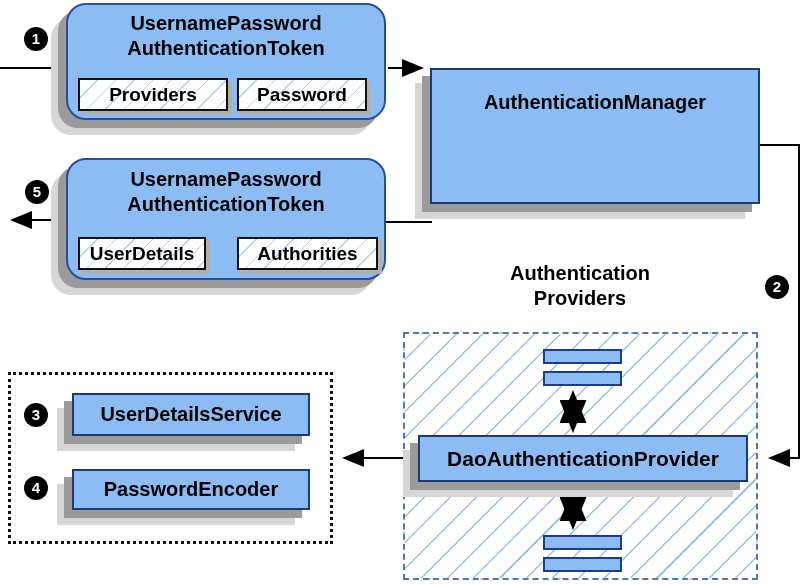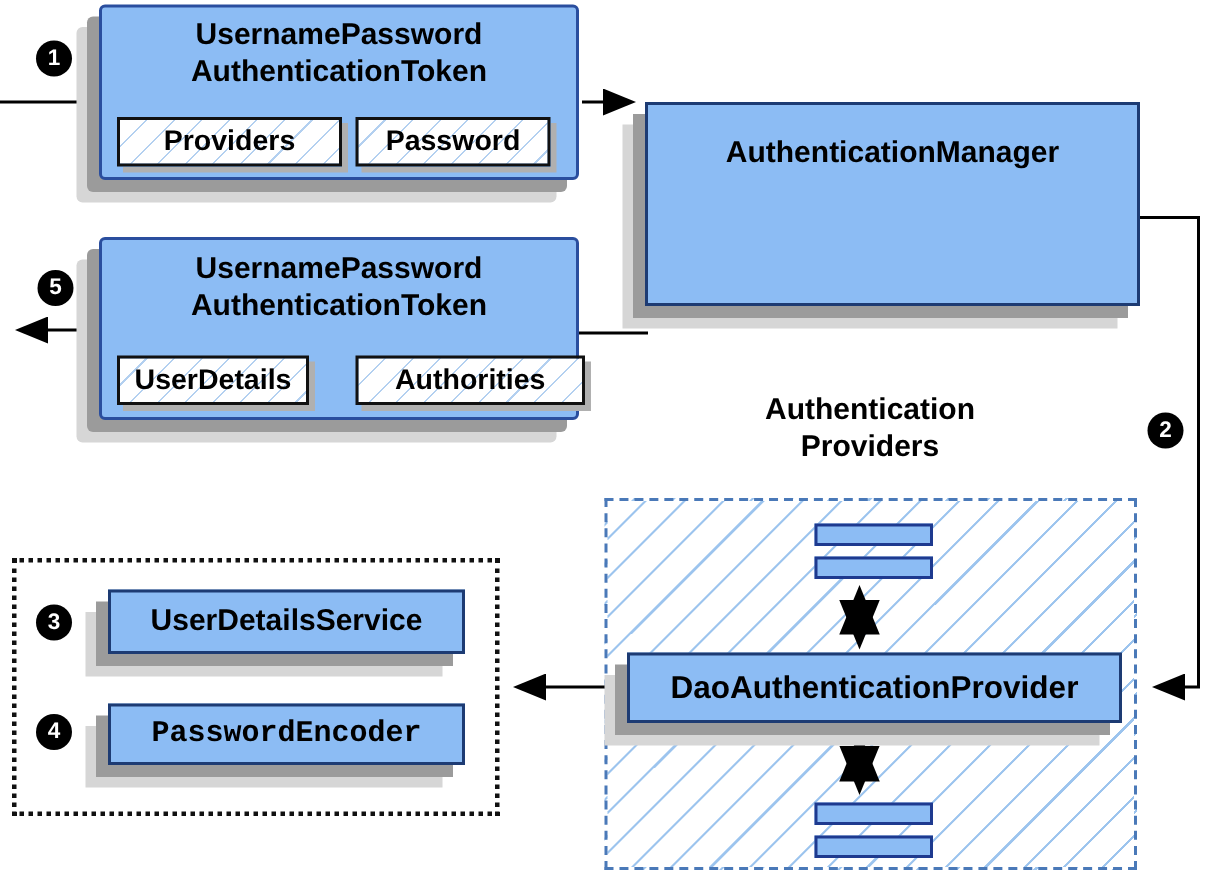--- a/index.html
+++ b/index.html
@@ -8,21 +8,21 @@
     font-family:"Liberation Sans",sans-serif;overflow:hidden;
   }
   
   .abs{position:absolute;box-sizing:border-box;}
   .z1{z-index:1}.z2{z-index:2}.z3{z-index:3}.z4{z-index:4}
 
   
   .bluebox{
     background:#8cbcf4;border:2px solid #1d3b73;color:#000;
   }
-  .rounded{border:2px solid #2a4e9e;border-radius:4px;}
+  .rounded{border:2px solid #2a4e9e;border-radius:20px;}
   .shadow2{
     box-shadow:-8px 8px 0 0 #9b9b9b, -15px 15px 0 0 #d6d6d6;
   }
   .title{
     font-weight:bold;font-size:20px;line-height:25px;text-align:center;
     letter-spacing:0px;
   }
   
   .hatch-field{
     background:repeating-linear-gradient(135deg,#ffffff 0px,#ffffff 12px,#b3d0f0 12px,#b3d0f0 13px);
@@ -87,21 +87,21 @@
   <div class="abs z3 bluebox shadow2" style="left:430px;top:68px;width:330px;height:136px;">
     <div class="title" style="margin-top:20px;">AuthenticationManager</div>
   </div>
 
   <div class="abs z3 bluebox rounded shadow2" style="left:66px;top:158px;width:320px;height:122px;">
     <div class="title" style="margin-top:7px;">
       <div>UsernamePassword</div>
       <div>AuthenticationToken</div>
     </div>
     <div class="abs hatch-field" style="left:10px;top:77px;width:128px;height:33px;line-height:29px;"><span>UserDetails</span></div>
-    <div class="abs hatch-field" style="left:169px;top:77px;width:153px;height:33px;line-height:29px;"><span>Authorities</span></div>
+    <div class="abs hatch-field" style="left:169px;top:77px;width:141px;height:33px;line-height:29px;"><span>Authorities</span></div>
   </div>
 
   <div class="abs z3 title" style="left:430px;top:261px;width:300px;">
     <div>Authentication</div>
     <div>Providers</div>
   </div>
 
   <div class="abs z3 smallrect" style="left:543px;top:349px;width:79px;height:15px;"></div>
   <div class="abs z3 smallrect" style="left:543px;top:371px;width:79px;height:15px;"></div>
 
@@ -109,21 +109,21 @@
     <div class="title" style="font-size:21px;line-height:43px;">DaoAuthenticationProvider</div>
   </div>
 
   <div class="abs z3 smallrect" style="left:543px;top:535px;width:79px;height:15px;"></div>
   <div class="abs z3 smallrect" style="left:543px;top:557px;width:79px;height:15px;"></div>
 
   <div class="abs z3 bluebox shadow2" style="left:72px;top:393px;width:238px;height:43px;">
     <div class="title" style="line-height:39px;">UserDetailsService</div>
   </div>
 
-  <div class="abs z3 bluebox shadow2" style="left:72px;top:469px;width:238px;height:41px;font-family:Liberation Mono, monospace;">
+  <div class="abs z3 bluebox shadow2" style="left:72px;top:469px;width:238px;height:41px;">
     <div class="title" style="line-height:37px;">PasswordEncoder</div>
   </div>
 
   <div class="abs z4 badge" style="left:24px;top:27px;">1</div>
   <div class="abs z4 badge" style="left:25px;top:180px;">5</div>
   <div class="abs z4 badge" style="left:765px;top:275px;">2</div>
   <div class="abs z4 badge" style="left:24px;top:403px;">3</div>
   <div class="abs z4 badge" style="left:24px;top:476px;">4</div>
 
 </div>

